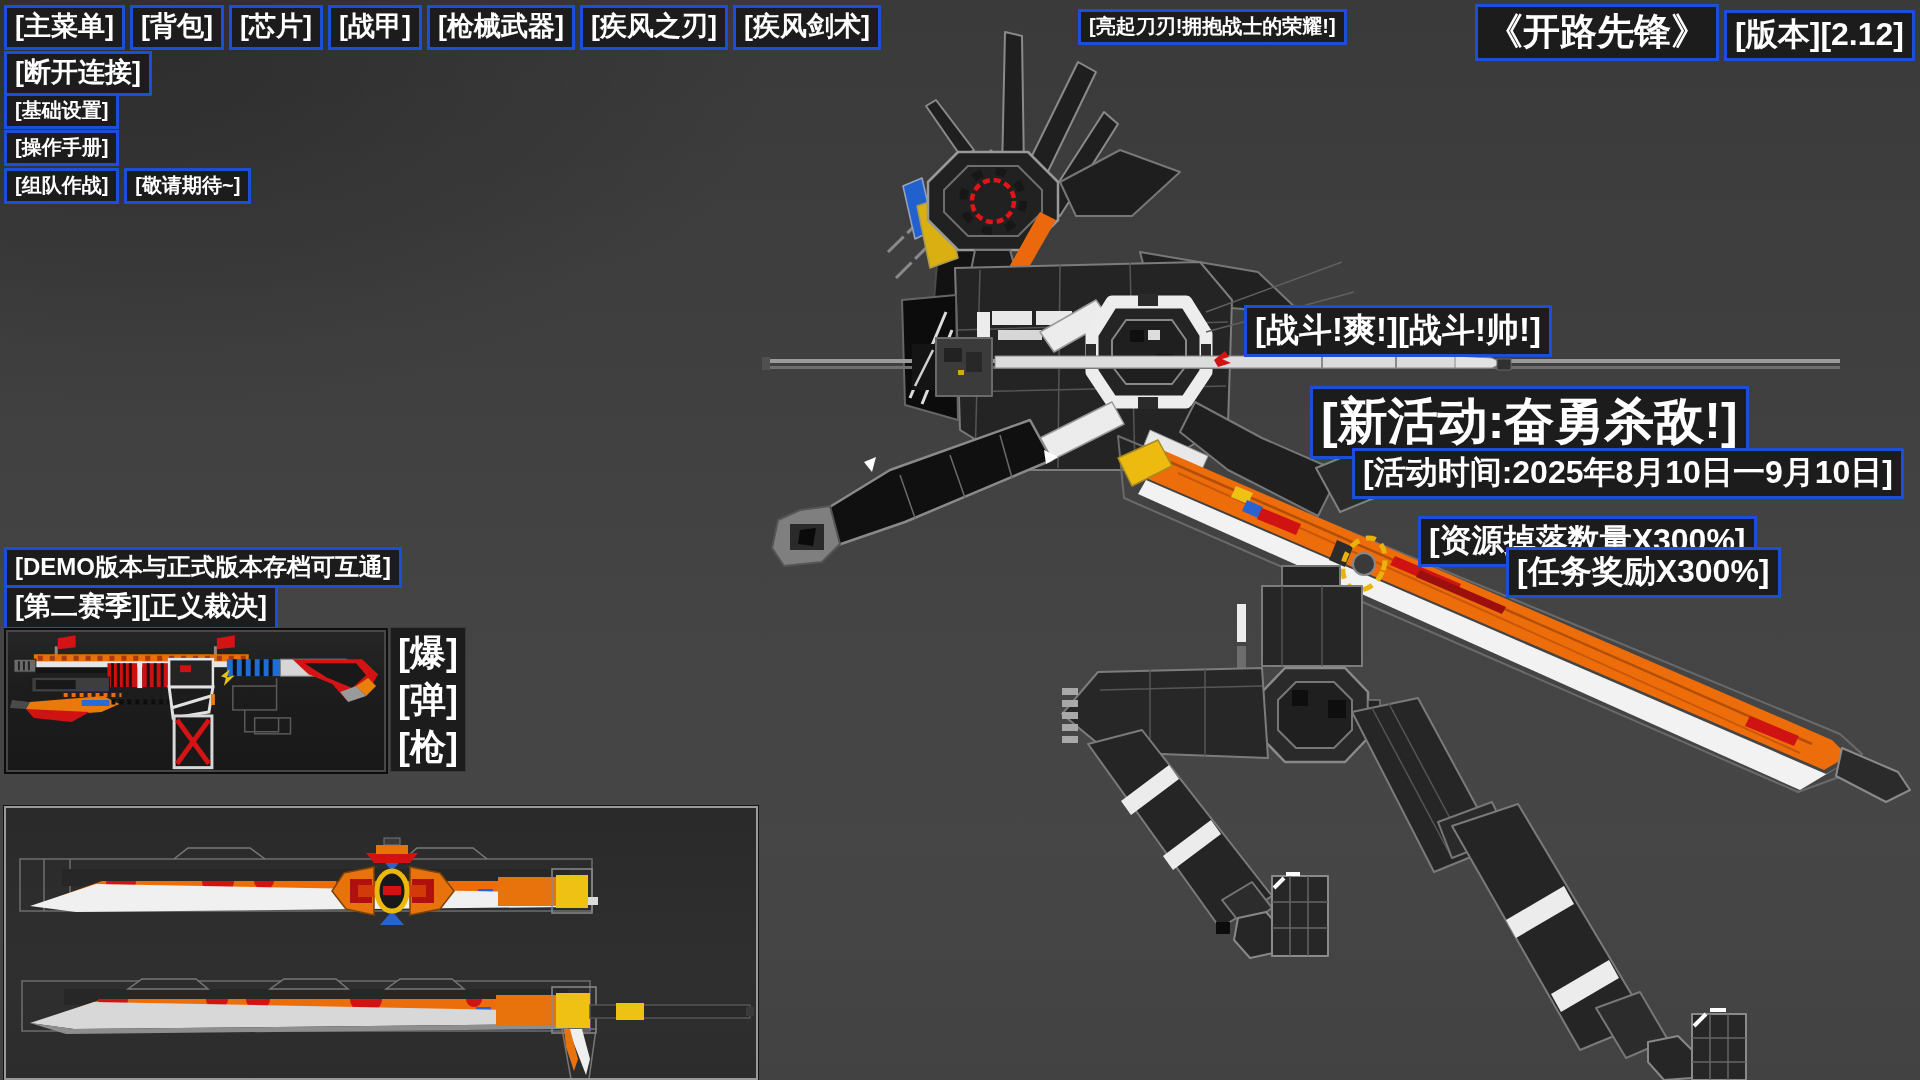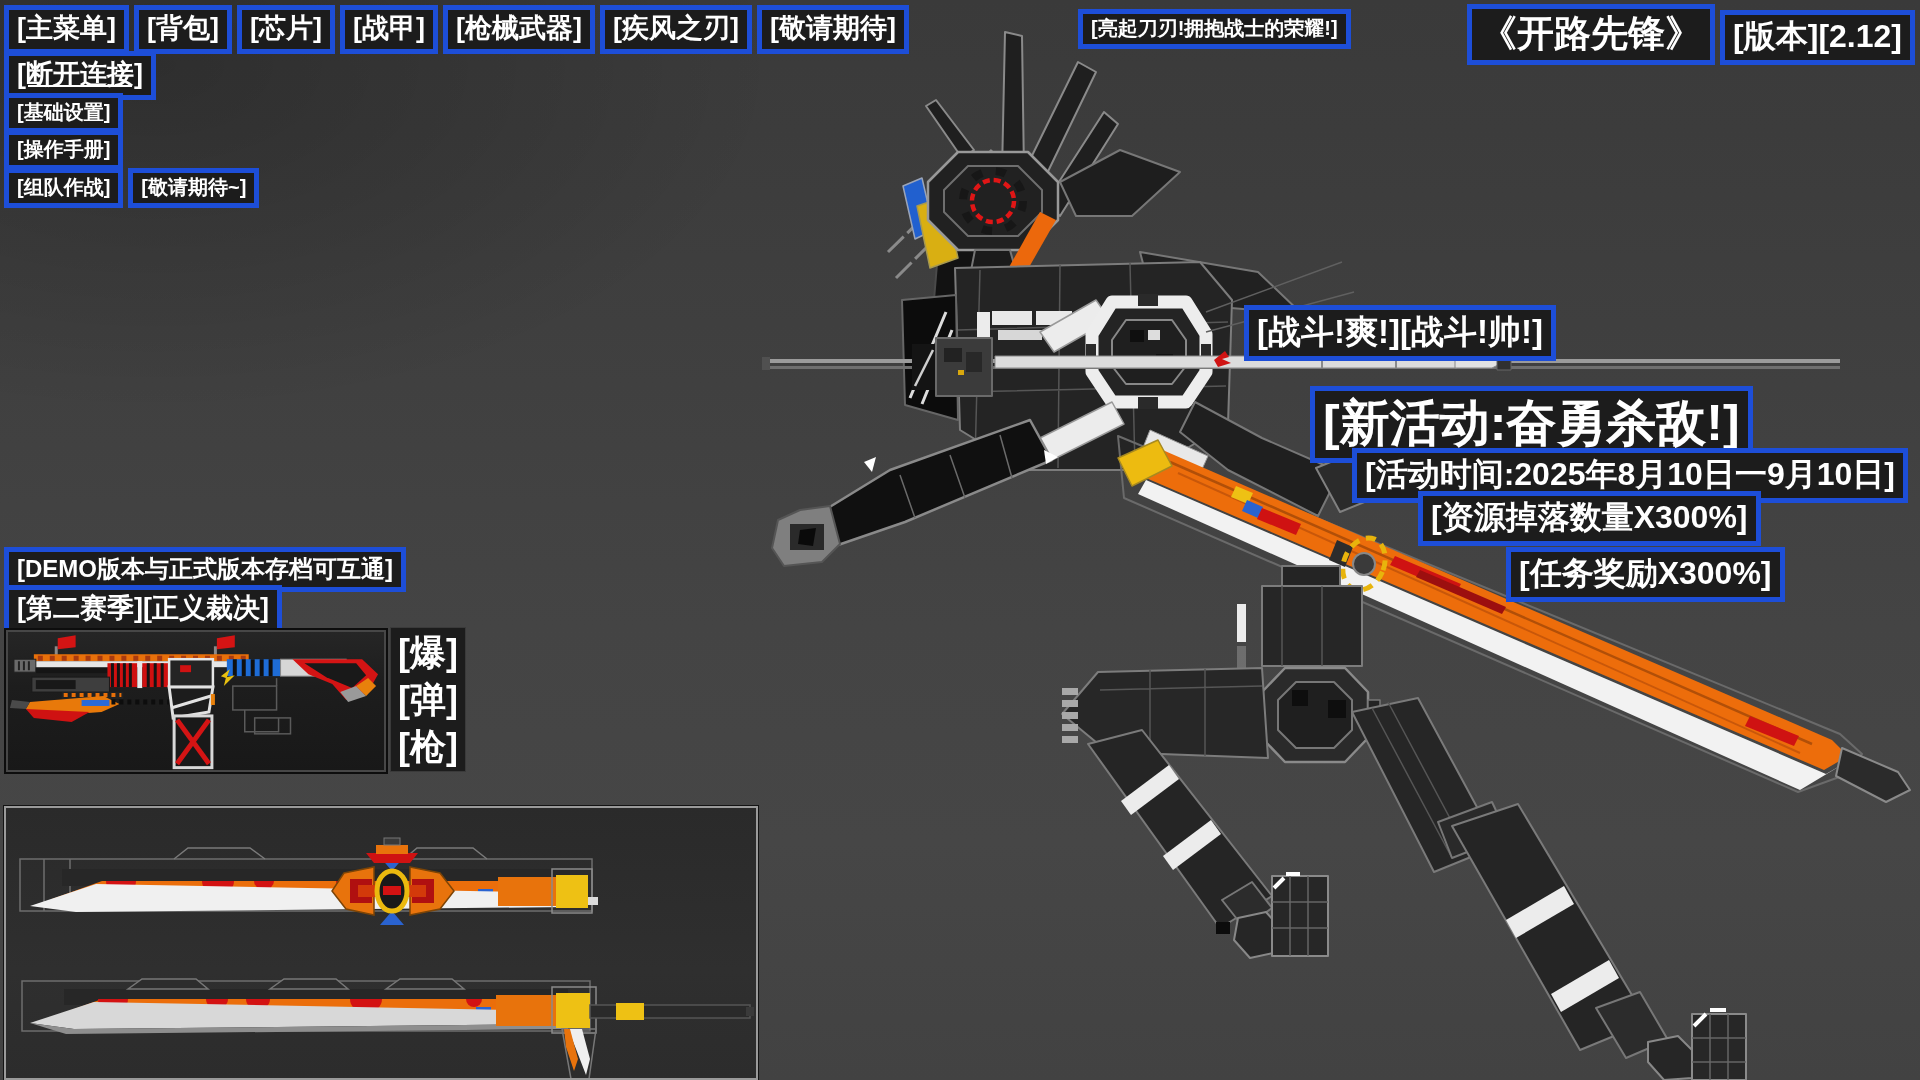--- a/index.html
+++ b/index.html
@@ -9,21 +9,21 @@
     font-family:"Liberation Sans","DejaVu Sans",sans-serif;
     -webkit-font-smoothing:antialiased;
   }
   body::before{
     content:"";position:absolute;inset:0;pointer-events:none;
     background:radial-gradient(900px 500px at 8% 6%,rgba(0,0,0,0.22),rgba(0,0,0,0) 70%);
   }
   .abs{position:absolute;}
   .tag{
     background:#1c1c1c;color:#ffffff;font-weight:700;display:inline-block;
-    padding:2px 8px 4px 8px;border:5px solid #1d4ed8;line-height:1.22;white-space:nowrap;
+    padding:2px 8px 4px 8px;border:3px solid #1d4ed8;line-height:1.22;white-space:nowrap;
   }
   .row{display:flex;gap:5px;align-items:flex-start;}
   .f27{font-size:27px;} .f25{font-size:20px;} .f24{font-size:24px;}
   .f28{font-size:32px;} .f33{font-size:33px;} .f37{font-size:37px;} .f38{font-size:50px;}
   #title-col{display:flex;flex-direction:row;align-items:flex-end;gap:5px;}
   #weapon-tags{
     display:flex;flex-direction:column;gap:2px;background:#1c1c1c;border:1px solid #3a3a3a;
     padding:2px 4px;
   }
   .wtag{color:#fff;font-weight:700;font-size:36px;line-height:45px;text-align:center;}
@@ -40,23 +40,23 @@
 </head>
 <body>
 
 <nav class="abs row" style="left:4px;top:5px;">
   <button class="tag f27">[主菜单]</button>
   <button class="tag f27">[背包]</button>
   <button class="tag f27">[芯片]</button>
   <button class="tag f27">[战甲]</button>
   <button class="tag f27">[枪械武器]</button>
   <button class="tag f27">[疾风之刃]</button>
-  <button class="tag f27">[敬请期待]</button>
+  <button class="tag f27">[疾风剑术]</button>
 </nav>
-<button class="tag f27 abs" style="left:4px;top:51px;text-decoration:underline;">[断开连接]</button>
+<button class="tag f27 abs" style="left:4px;top:51px;">[断开连接]</button>
 <button class="tag f25 abs" style="left:4px;top:93px;">[基础设置]</button>
 <button class="tag f25 abs" style="left:4px;top:130px;">[操作手册]</button>
 <div class="abs row" style="left:4px;top:168px;">
   <button class="tag f25">[组队作战]</button>
   <span class="tag f25">[敬请期待~]</span>
 </div>
 
 <div class="tag f25 abs" style="left:1078px;top:9px;">[亮起刀刃!拥抱战士的荣耀!]</div>
 
 <div id="title-col" class="abs" style="right:5px;top:4px;">
@@ -230,21 +230,21 @@
       <rect x="1692" y="1014" width="54" height="66" fill="#272727" stroke="#8a8a8a" stroke-width="2"></rect>
       <path d="M1710,1014 V1080 M1728,1014 V1080 M1692,1038 H1746 M1692,1062 H1746" stroke="#666" stroke-width="1.5"></path>
       <path d="M1694,1026 l12,-12 M1710,1010 h16" stroke="#fff" stroke-width="4" fill="none"></path>
     </g>
   </g>
 </svg>
 
 <div class="tag f33 abs" style="left:1244px;top:305px;">[战斗!爽!][战斗!帅!]</div>
 <div class="tag f38 abs" style="left:1310px;top:386px;">[新活动:奋勇杀敌!]</div>
 <div class="tag f28 abs" style="left:1352px;top:448px;">[活动时间:2025年8月10日一9月10日]</div>
-<div class="tag f28 abs" style="left:1418px;top:491px;">[资源掉落数量X300%]</div>
+<div class="tag f28 abs" style="left:1418px;top:516px;">[资源掉落数量X300%]</div>
 <div class="tag f28 abs" style="left:1506px;top:547px;">[任务奖励X300%]</div>
 
 <div class="tag f24 abs" style="left:4px;top:547px;">[DEMO版本与正式版本存档可互通]</div>
 <div class="tag f27 abs" style="left:4px;top:585px;">[第二赛季][正义裁决]</div>
 
 <div class="panel abs" style="left:4px;top:628px;width:380px;height:142px;">
   <svg width="380" height="142" viewBox="0 0 382 142" aria-hidden="true">
     <rect x="49" y="16" width="3" height="10" fill="#8a8a8a"></rect>
       <rect x="209" y="16" width="3" height="10" fill="#8a8a8a"></rect>
     <polygon points="52,8 70,5 70,17 52,19" fill="#d41414"></polygon>

